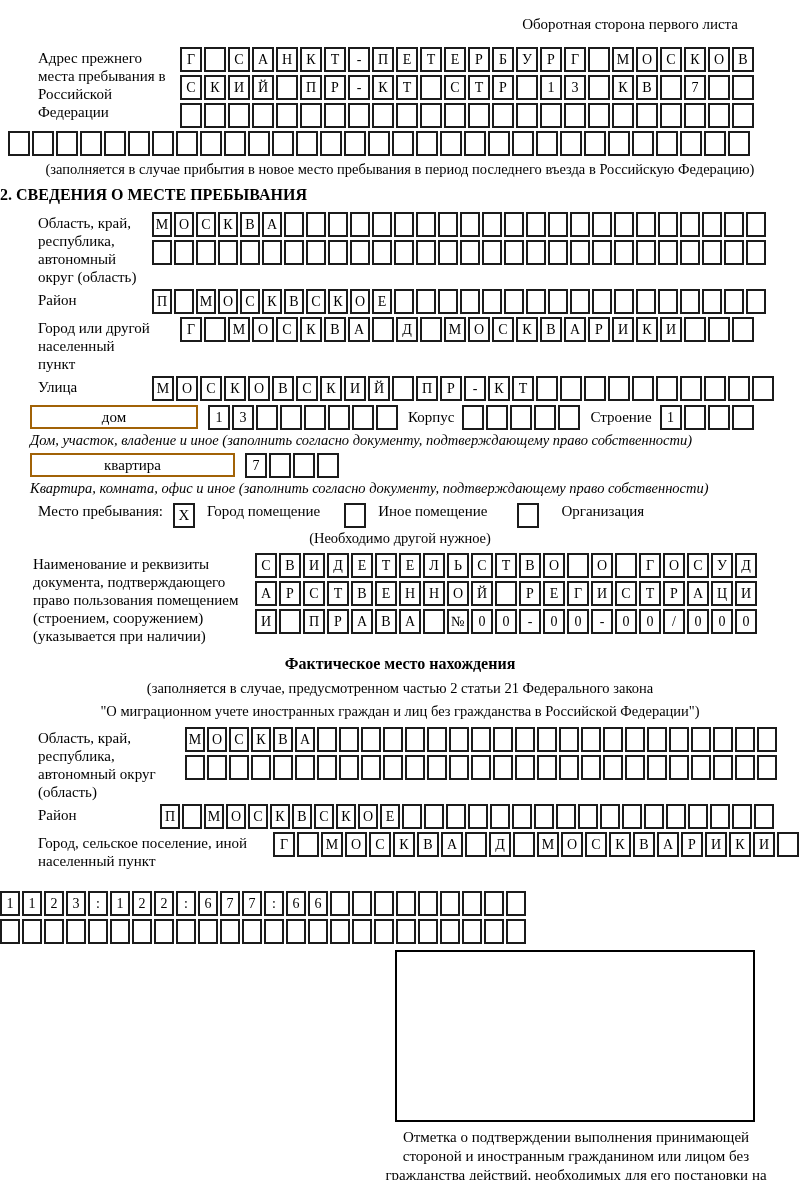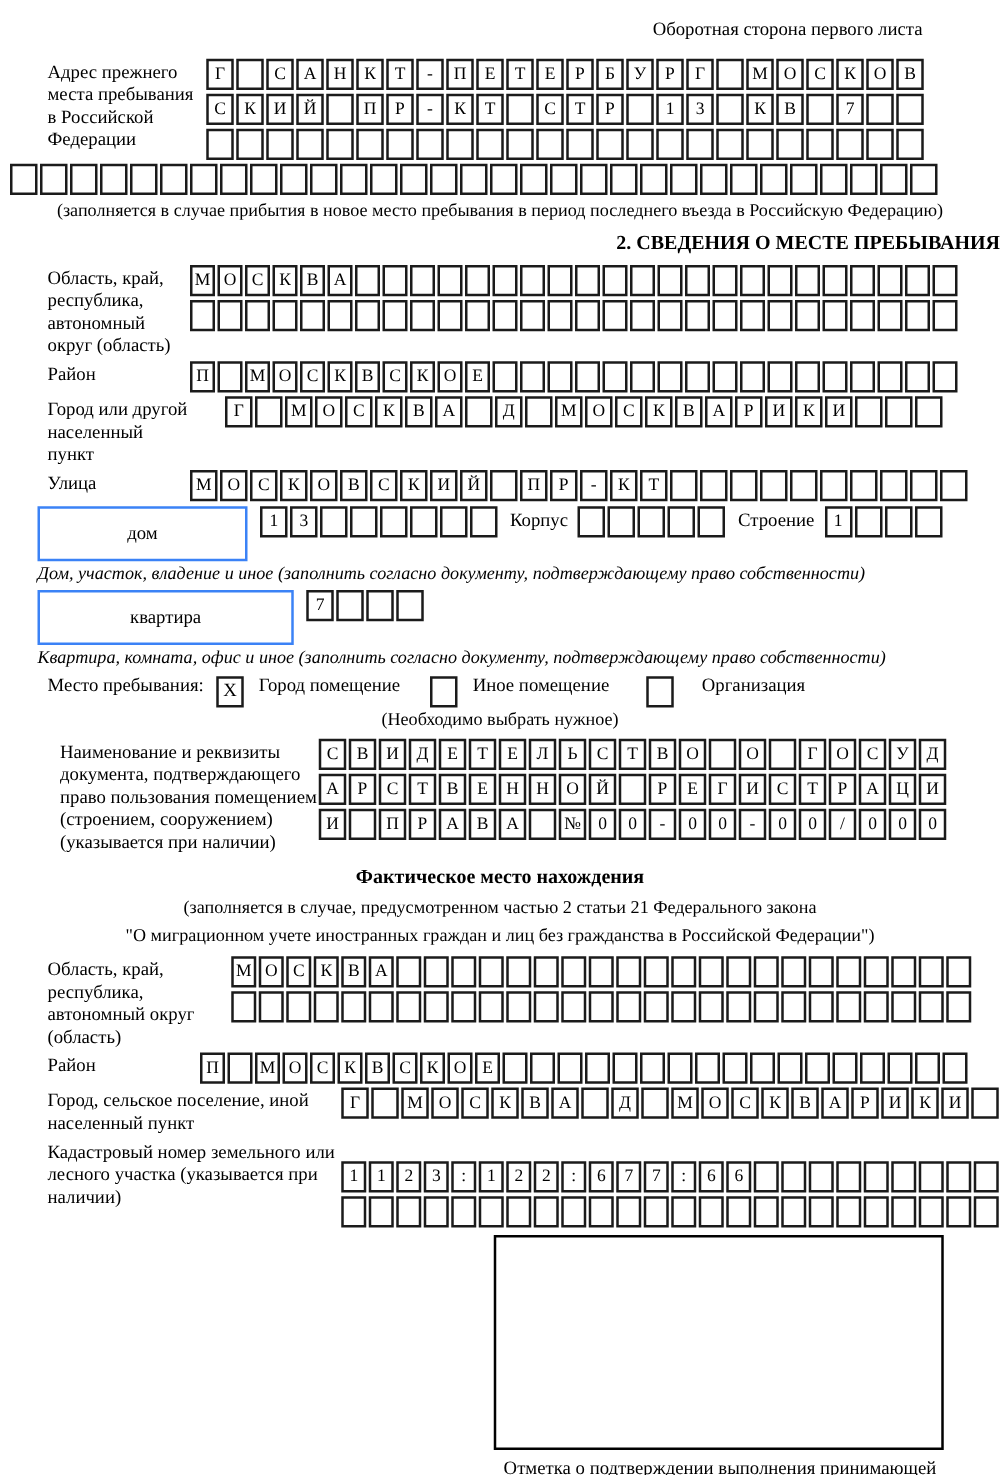--- a/index.html
+++ b/index.html
@@ -1,37 +1,37 @@
 <!DOCTYPE html>
 <html><head>
 <meta charset="utf-8">
 <style>
   html,body{margin:0;padding:0;background:#fff;}
   body{width:800px;height:1180px;font-family:"Liberation Serif",serif;color:#000;overflow:hidden;}
   .header-note{text-align:right;padding:16px 62px 0 0;font-size:15px;}
   .frow{display:flex;align-items:flex-start;margin-bottom:3px;}
   .flabel{flex:0 0 auto;box-sizing:border-box;font-size:15px;line-height:18px;padding-left:38px;padding-top:2px;}
-  .lw-prev{width:165px;}
+  .lw-prev{width:180px;}
   .lw-s2{width:152px;}
   .lw-doc{width:255px;}
   .lw-f1{width:185px;}
   .lw-f2{width:160px;}
   .lw-f3{width:273px;}
   .cellcol{display:flex;flex-direction:column;gap:3px;}
   .cells{display:flex;gap:2px;}
   .cell{box-sizing:border-box;flex:0 0 auto;width:22px;height:25px;border:2px solid #1b1b1b;display:flex;align-items:center;justify-content:center;font-size:14px;line-height:1;}
   .cells.sm .cell{width:20px;}
   .indent28{margin-left:28px;}
   .fullrow{margin:3px 0 0 8px;}
   .note-center{text-align:center;font-size:14.5px;margin:5px 0 8px;}
-  .sec-title{text-align:right;font-weight:bold;font-size:16px;margin:6px 0 8px;}
+  .sec-title{text-align:left;font-weight:bold;font-size:16px;margin:6px 0 8px;}
   .sub-title{text-align:center;font-weight:bold;font-size:16px;margin:10px 0 6px;}
   .sub-note{text-align:center;font-size:14.5px;line-height:19px;margin:0 0 4px;}
   .house-row{display:flex;align-items:flex-start;margin:4px 0 2px 30px;}
-  .bigbox{box-sizing:border-box;border:2px solid #3b82f6;height:44px;display:flex;align-items:center;justify-content:center;font-size:15px;margin-right:10px;}
+  .bigbox{box-sizing:border-box;border:2px solid #a16207;height:24px;display:flex;align-items:center;justify-content:center;font-size:15px;margin-right:10px;}
   .house-box{width:168px;}
   .apt-box{width:205px;}
   .inline-label{font-size:15px;padding:4px 8px 0 10px;white-space:nowrap;}
   .small-note{font-size:14.5px;margin:2px 0 4px 30px;font-style:italic;}
   .stay-row{display:flex;align-items:flex-start;margin:6px 0 2px 38px;font-size:15px;}
   .checkbox{box-sizing:border-box;width:22px;height:25px;border:2px solid #1b1b1b;display:inline-flex;align-items:center;justify-content:center;font-size:15px;margin:0 12px 0 10px;flex:0 0 auto;}
   .stamp-box{box-sizing:border-box;width:360px;height:172px;border:2px solid #000;margin:6px 0 6px 395px;}
   .stamp-caption{width:400px;margin-left:376px;text-align:center;font-size:15px;line-height:19px;}
 </style>
 </head>
@@ -364,24 +364,24 @@
 
 <div class="stay-row">
   <span>Место пребывания:</span>
   <span class="checkbox">X</span>
   <span>Город помещение</span>
   <span class="checkbox" style="margin-left:24px;"></span>
   <span>Иное помещение</span>
   <span class="checkbox" style="margin-left:30px;margin-right:22px;"></span>
   <span>Организация</span>
 </div>
-<div class="note-center" style="margin:2px 0 6px;">(Необходимо выбрать нужное)</div>
-
-<div class="frow">
-  <div class="flabel lw-doc" style="padding-left:48px;">Наименование и реквизиты документа, подтверждающего право пользования помещением (строением, сооружением) (указывается при наличии)</div>
+<div class="note-center" style="margin:2px 0 6px;">(Необходимо другой нужное)</div>
+
+<div class="frow">
+  <div class="flabel lw-doc" style="padding-left:33px;">Наименование и реквизиты документа, подтверждающего право пользования помещением (строением, сооружением) (указывается при наличии)</div>
   <div class="cellcol">
     <div class="cells">
         <div class="cell">С</div>
         <div class="cell">В</div>
         <div class="cell">И</div>
         <div class="cell">Д</div>
         <div class="cell">Е</div>
         <div class="cell">Т</div>
         <div class="cell">Е</div>
         <div class="cell">Л</div>
@@ -572,21 +572,20 @@
       <div class="cell">А</div>
       <div class="cell">Р</div>
       <div class="cell">И</div>
       <div class="cell">К</div>
       <div class="cell">И</div>
       <div class="cell"></div>
     </div>
 </div>
 
 <div class="frow">
-  <div class="flabel lw-f3">Кадастровый номер земельного или лесного участка (указывается при наличии)</div>
   <div class="cellcol" style="padding-top:18px;">
     <div class="cells sm">
         <div class="cell">1</div>
         <div class="cell">1</div>
         <div class="cell">2</div>
         <div class="cell">3</div>
         <div class="cell">:</div>
         <div class="cell">1</div>
         <div class="cell">2</div>
         <div class="cell">2</div>

